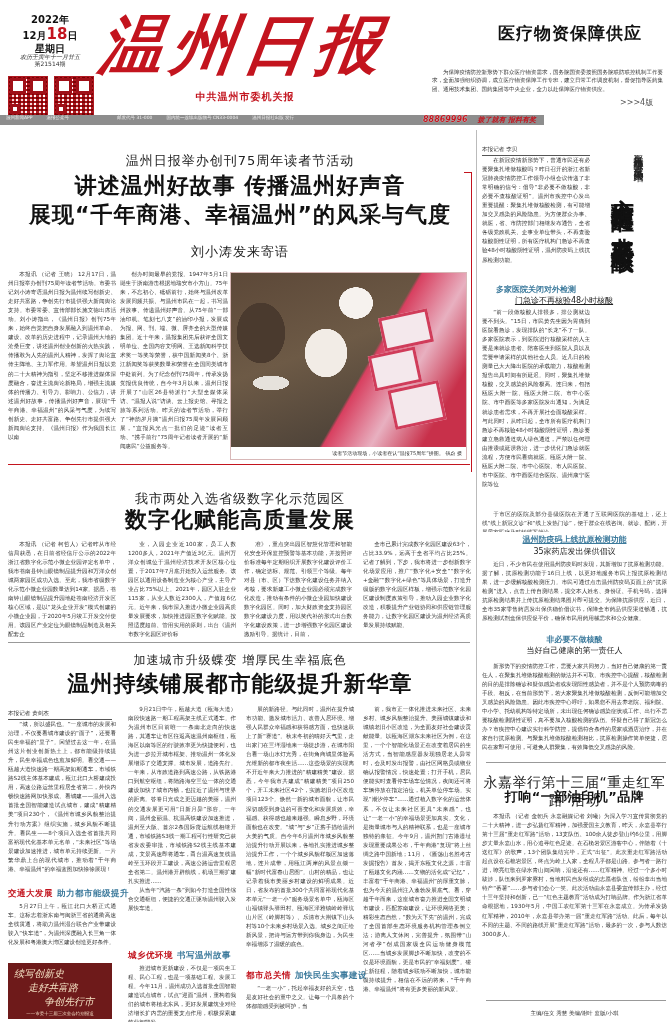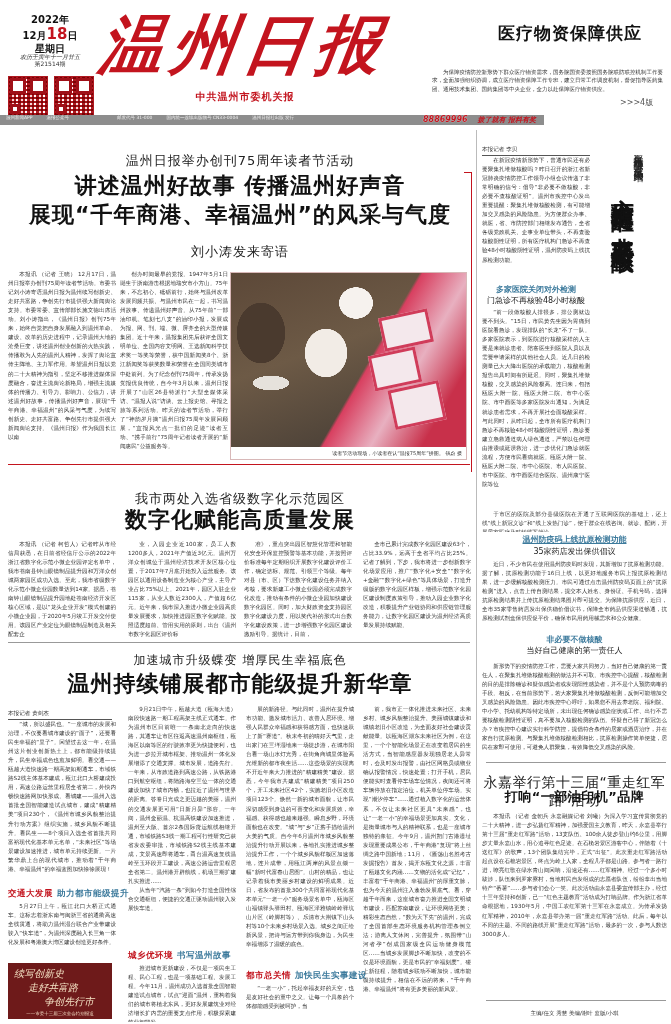--- a/index.html
+++ b/index.html
@@ -107,21 +107,21 @@
   
   .vline { left: 476px; top: 130px; width: 1px; height: 760px; background: #bbb; }
   .right-byline { left: 482px; top: 146px; width: 108px; }
   .right-col1 { left: 482px; top: 156px; width: 108px; }
   .vert-kicker { left: 630px; top: 146px; width: 14px; font-size: 10px; line-height: 1.22; color: #222; writing-mode: vertical-rl; letter-spacing: 1px; }
   .vert-h1 { left: 608px; top: 180px; width: 26px; font-size: 23px; font-weight: bold; color: #111; writing-mode: vertical-rl; line-height: 1; letter-spacing: 2px; }
 
   .rsub-blue { font-size: 8px; font-weight: bold; color: #3c7a9c; text-align: center; }
   .rsub-black { font-size: 8px; color: #222; text-align: center; }
   .rs-1 { left: 482px; top: 284px; width: 108px; }
-  .rs-1b { left: 482px; top: 295px; width: 108px; }
+  .rs-1b { left: 510px; top: 295px; width: 108px; text-decoration: underline; }
   .right-col2 { left: 482px; top: 308px; width: 108px; }
   .right-wide1 { left: 482px; top: 510px; width: 185px; }
 
   .rs-2 { left: 482px; top: 534px; width: 185px; text-decoration: underline; }
   .rs-2b { left: 482px; top: 546px; width: 185px; }
   .right-wide2 { left: 482px; top: 560px; width: 185px; }
 
   .rs-3 { left: 482px; top: 634px; width: 185px; }
   .rs-3b { left: 482px; top: 645px; width: 185px; }
   .right-wide3 { left: 482px; top: 662px; width: 185px; }

